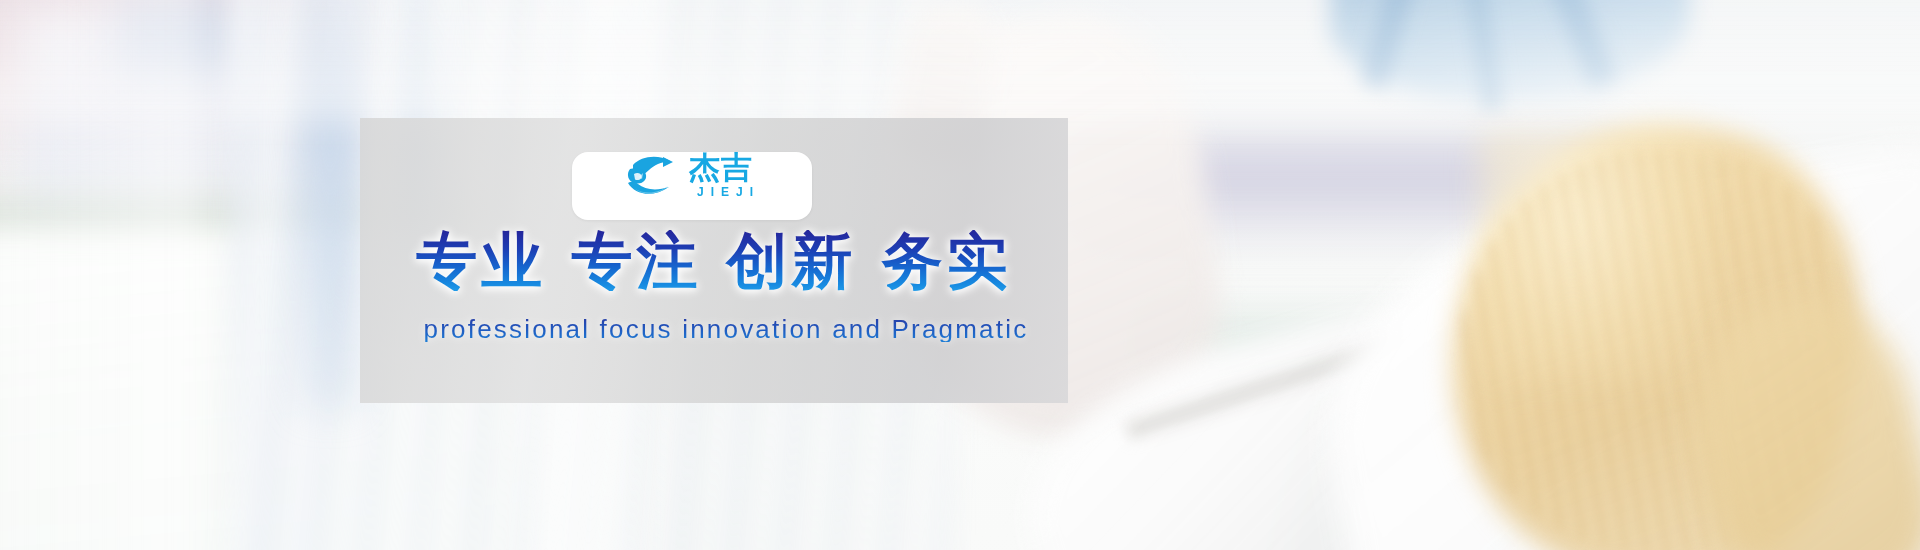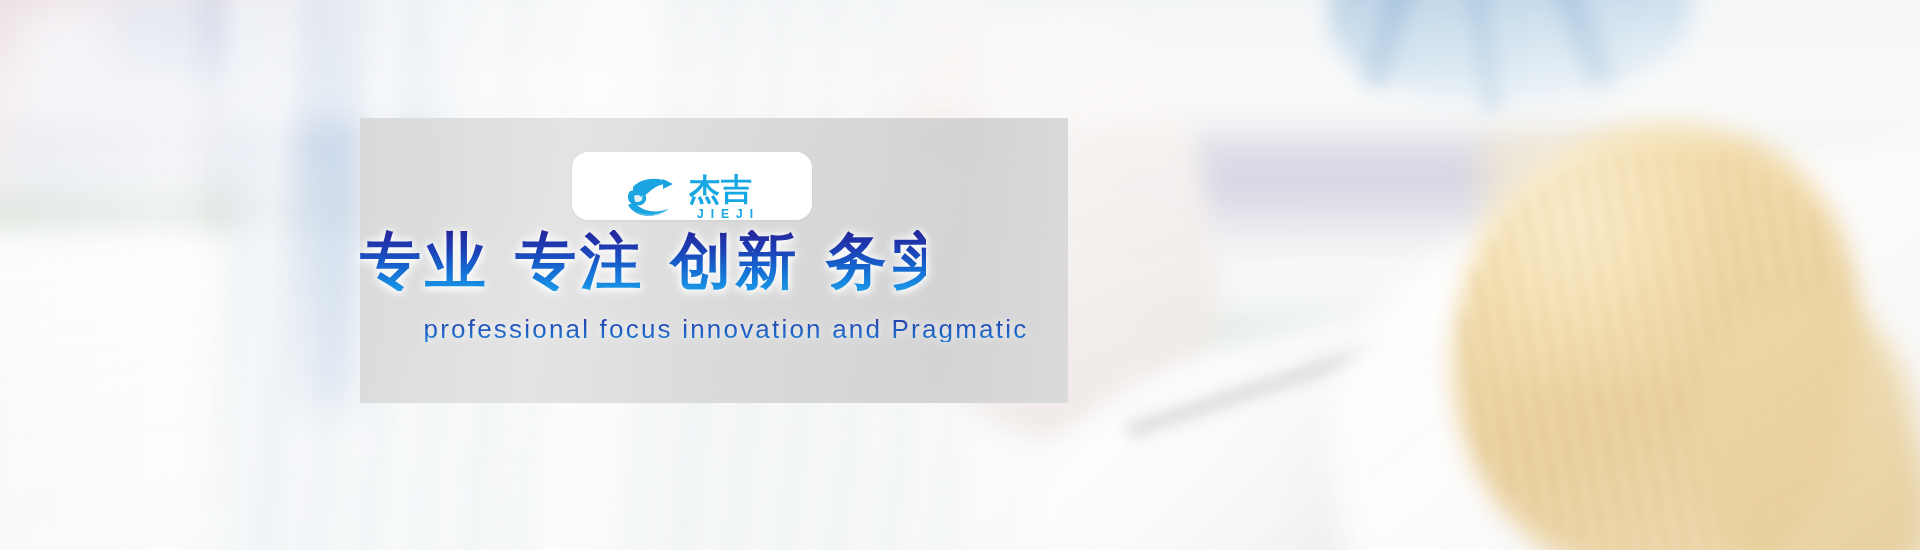--- a/index.html
+++ b/index.html
@@ -358,21 +358,21 @@
   
   .logo-pill {
     position: absolute;
     left: 212px;
     top: 34px;
     width: 240px;
     height: 68px;
     background: #ffffff;
     border-radius: 16px;
     display: flex;
-    align-items: flex-end;
+    align-items: flex-start;
     justify-content: center;
     gap: 8px;
     box-shadow: 0 1px 3px rgba(0,0,0,0.06);
   }
   .logo-mark {
     width: 50px;
     height: 46px;
     flex: none;
     display: block;
   }
@@ -399,21 +399,21 @@
     margin-top: 3px;
     margin-left: 15px;
     white-space: nowrap;
   }
 
   
   .headline {
     position: absolute;
     left: 0;
     top: 112px;
-    width: 566px;
+    width: 708px;
     text-align: center;
     font-family: "DejaVu Sans", "Liberation Sans", sans-serif;
     font-size: 61px;
     font-weight: 700;
     letter-spacing: 4px;
     white-space: nowrap;
     line-height: 1;
     background: linear-gradient(180deg,
       #25259b 0%,
       #1d3fb4 32%,

